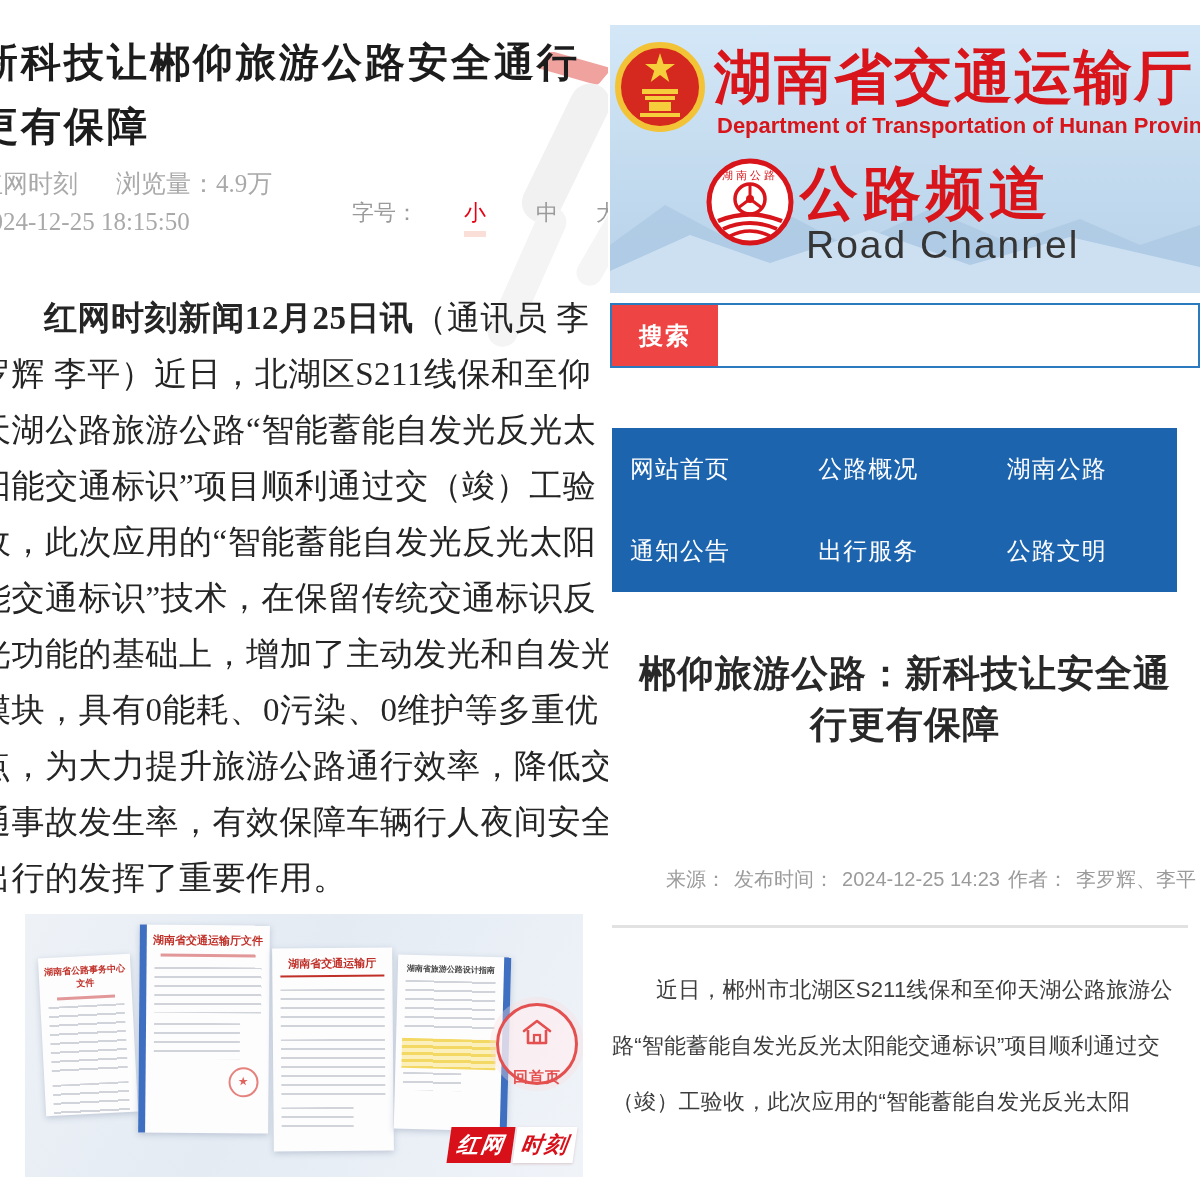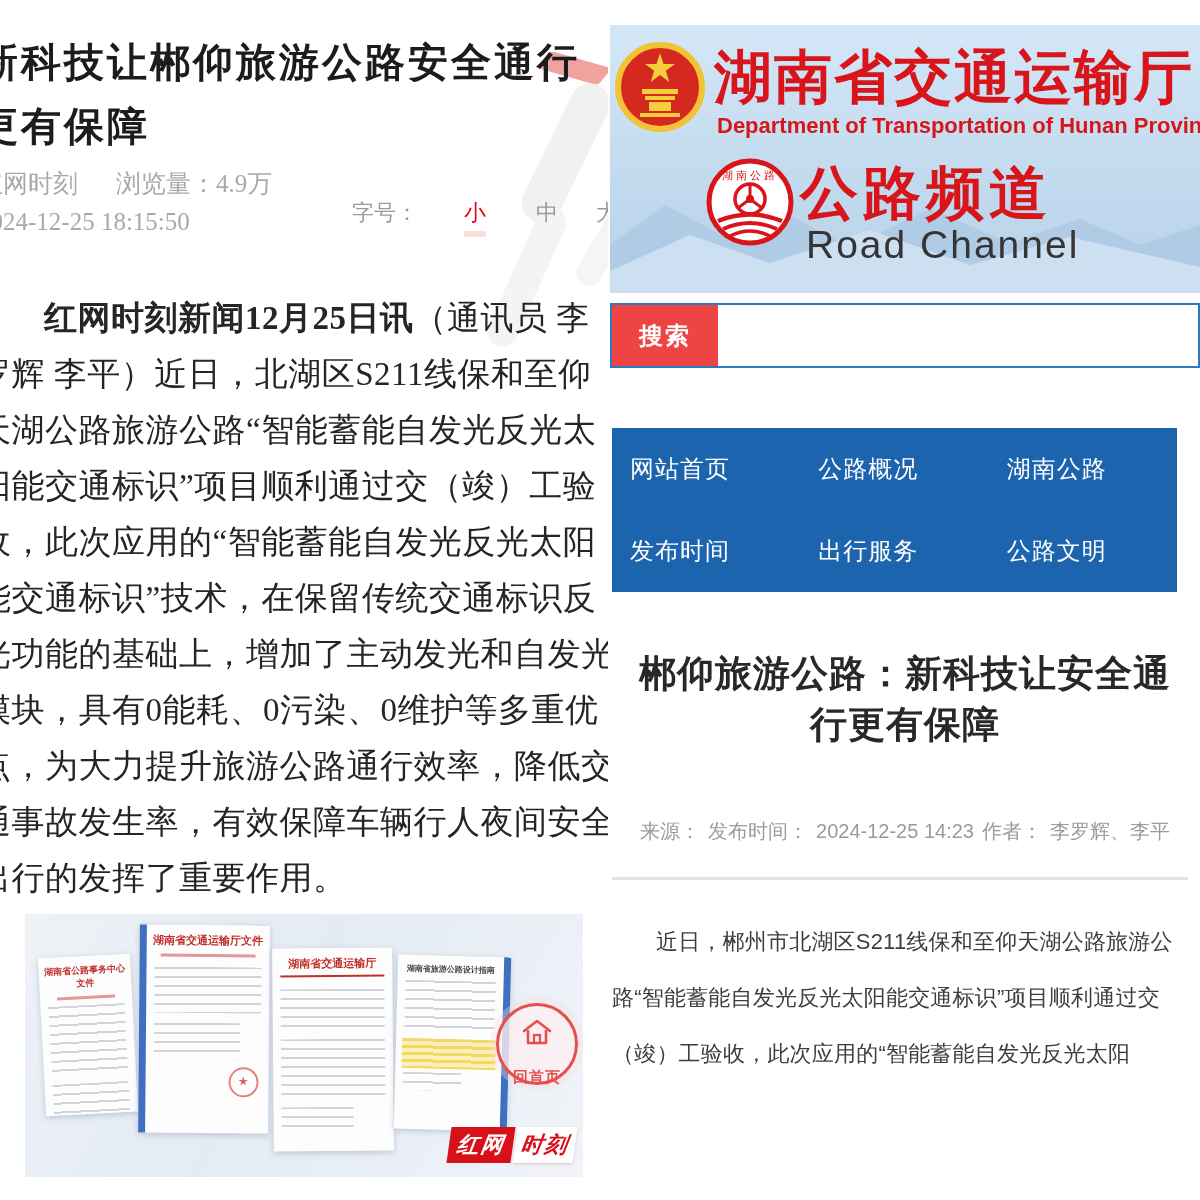--- a/index.html
+++ b/index.html
@@ -86,21 +86,21 @@
     letter-spacing:2px;cursor:pointer;font-family:inherit;}
 
   .r-nav{margin:60px 23px 0 2px;height:164px;background:#1c64ae;display:grid;
     grid-template-columns:1fr 1fr 1fr;grid-template-rows:1fr 1fr;align-items:center;}
   .r-nav a{color:#fff;font-size:24px;text-decoration:none;padding-left:18px;letter-spacing:1px;}
 
   .breadcrumb{display:flex;align-items:center;gap:10px;margin:36px 0 0 8px;font-size:20px;color:#9a9a9a;}
 
   .r-title{margin:56px 0 0 0;padding:0 14px;font-size:37px;line-height:51px;font-weight:bold;
     color:#282828;text-align:center;letter-spacing:1px;}
-  .r-meta{margin-top:68px;text-align:center;font-size:20px;color:#9b9b9b;white-space:nowrap;}
+  .r-meta{margin-top:116px;text-align:right;font-size:20px;color:#9b9b9b;white-space:nowrap;}
   .r-meta span{margin:0 4px;}
   .r-fontbar{margin-top:34px;text-align:center;font-size:21px;color:#9b9b9b;}
   .r-fontbar .fsz{margin:0 5px;cursor:pointer;}
   .r-fontbar .fsz-small{color:#4a86c8;}
   .r-divider{margin:32px 12px 0 2px;border:0;border-top:3px solid #e2e2e2;}
   .r-body{margin:34px 2px 0 2px;font-size:22px;line-height:56px;color:#3d3d3d;text-indent:2em;letter-spacing:.2px;}
   .bottom-mask{position:absolute;left:0;top:1180px;width:100%;height:20px;background:#fff;z-index:5;}
 </style>
 </head>
 <body>
@@ -210,21 +210,21 @@
   </div>
 
   <div class="search-row">
     <button class="search-btn">搜索</button>
   </div>
 
   <nav class="r-nav">
     <a href="#">网站首页</a>
     <a href="#">公路概况</a>
     <a href="#">湖南公路</a>
-    <a href="#">发布时间</a>
+    <a href="#">通知公告</a>
     <a href="#">出行服务</a>
     <a href="#">公路文明</a>
   </nav>
 
 
   <h2 class="r-title">郴仰旅游公路：新科技让安全通行更有保障</h2>
 
   <div class="r-meta">
     <span>来源：</span><span>发布时间：</span><span>2024-12-25 14:23</span><span>作者：</span><span>李罗辉、李平</span>
   </div>

